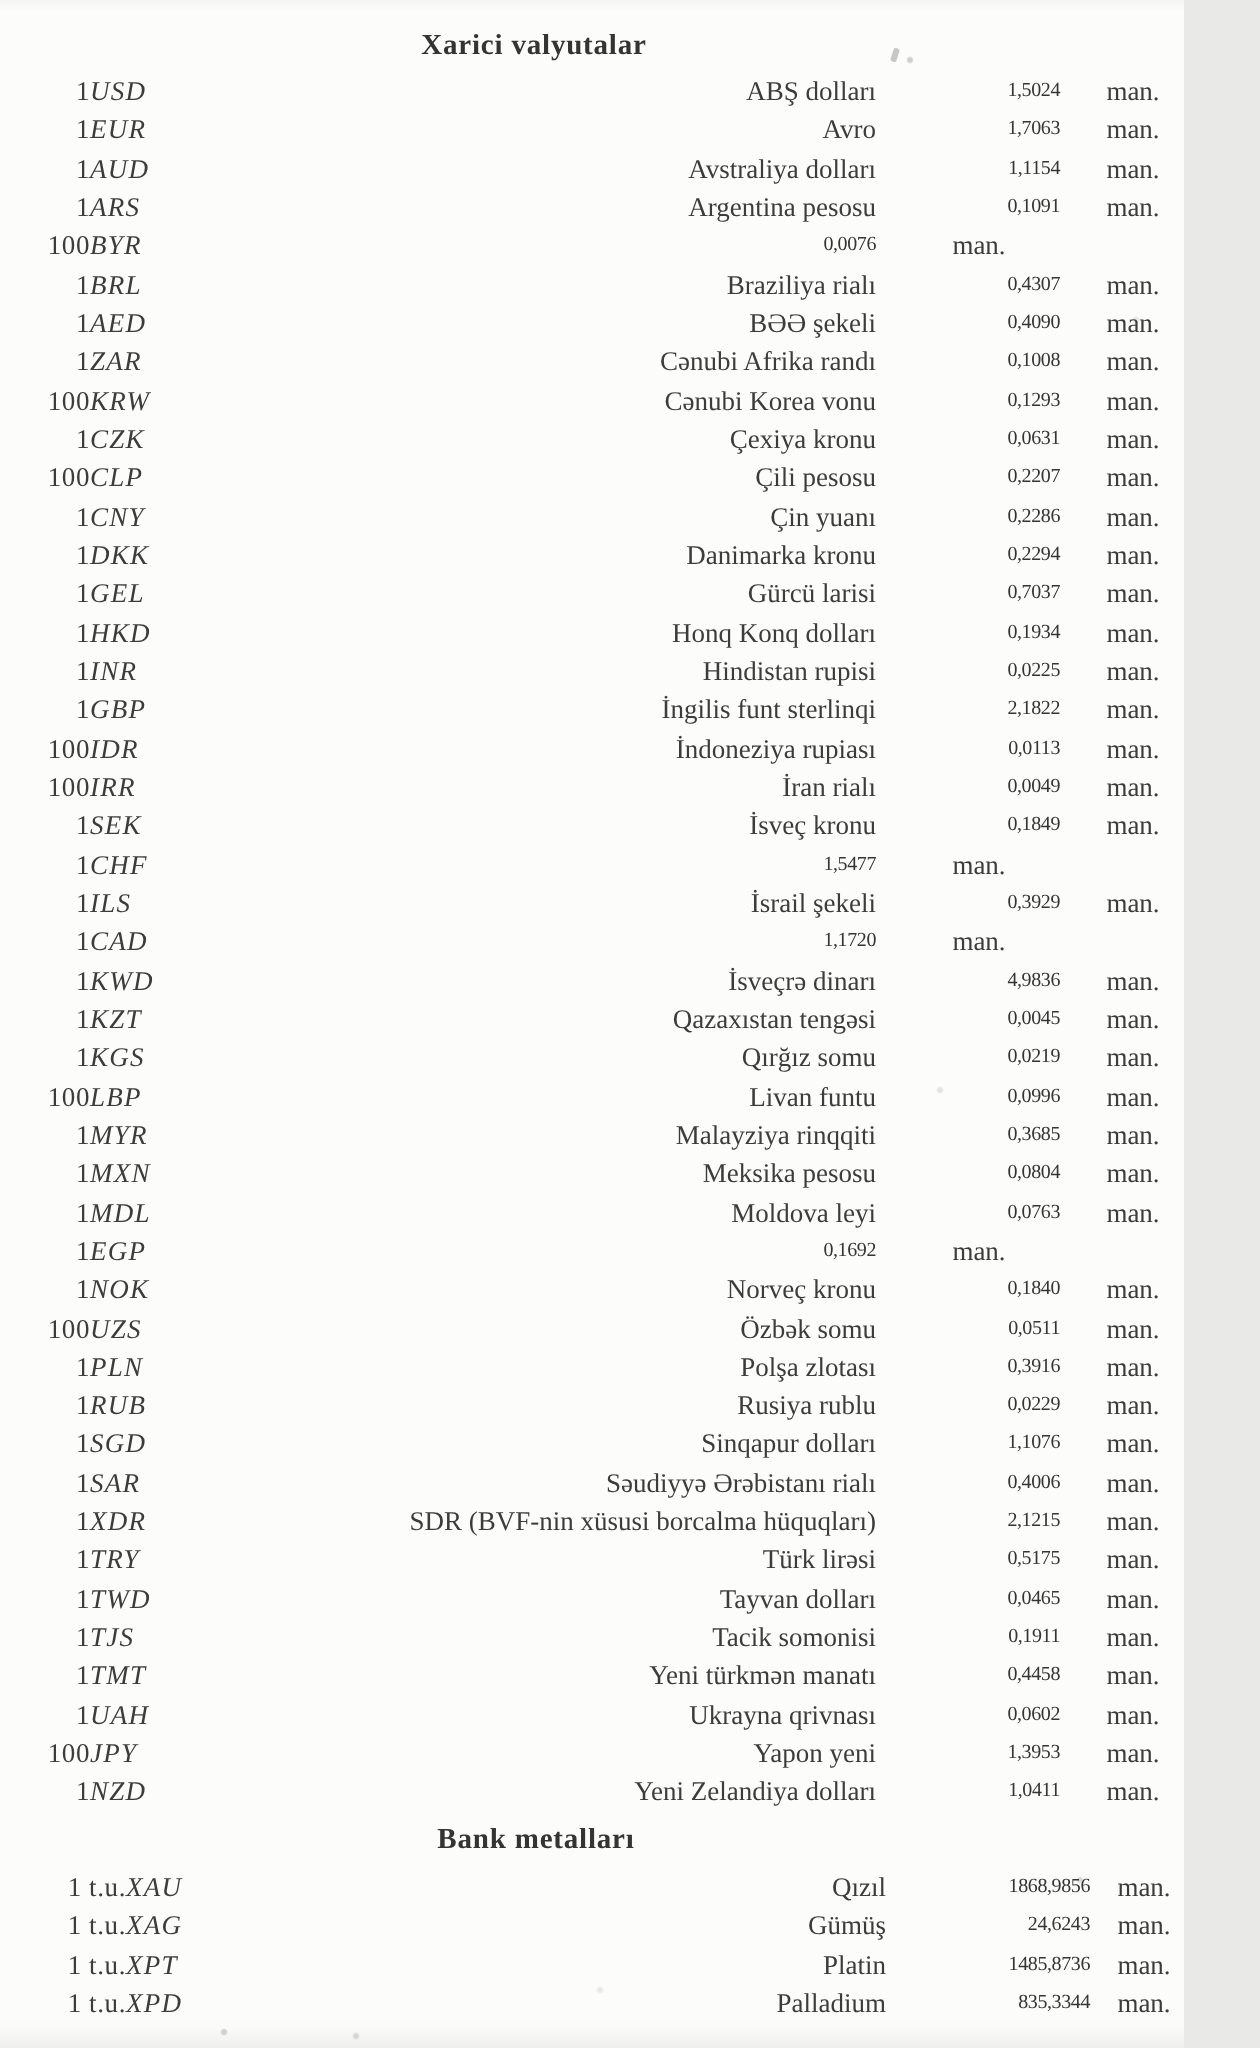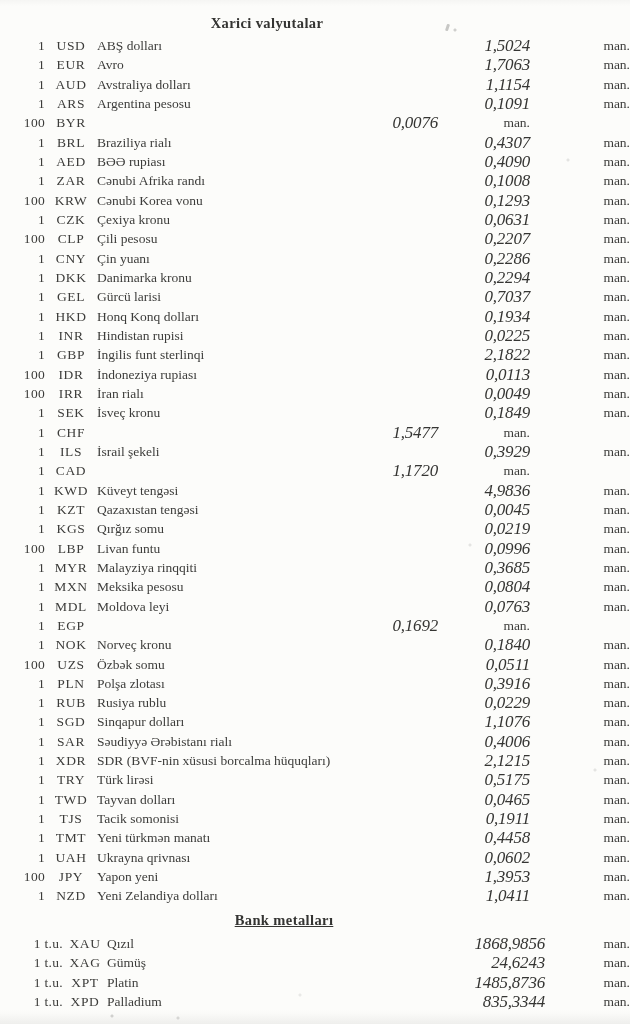--- a/index.html
+++ b/index.html
@@ -3,72 +3,72 @@
 <meta charset="utf-8">
 <style>
   html, body { margin: 0; padding: 0; }
   body {
     width: 630px; height: 1024px;
     font-family: "Liberation Serif", serif;
     background: #e9e9e7;
   }
   .page {
     position: relative;
-    width: 630px; height: 1024px;
+    width: 564px; height: 1024px;
     overflow: hidden;
     background-color: #fcfcfa;
     background-image:
       radial-gradient(circle 1.5px at 112px 1016px, rgba(90,90,88,.25) 0, rgba(90,90,88,.25) 1px, transparent 2px),
       radial-gradient(circle 1.5px at 178px 1018px, rgba(90,90,88,.20) 0, rgba(90,90,88,.20) 1px, transparent 2px),
       radial-gradient(circle 1.5px at 455px 30px,  rgba(90,90,88,.28) 0, rgba(90,90,88,.28) 1px, transparent 2px),
       radial-gradient(circle 1.5px at 568px 160px, rgba(90,90,88,.15) 0, rgba(90,90,88,.15) 1px, transparent 2px),
       radial-gradient(circle 1.5px at 470px 545px, rgba(90,90,88,.15) 0, rgba(90,90,88,.15) 1px, transparent 2px),
       radial-gradient(circle 1.5px at 595px 770px, rgba(90,90,88,.15) 0, rgba(90,90,88,.15) 1px, transparent 2px),
       radial-gradient(circle 1.5px at 540px 940px, rgba(90,90,88,.22) 0, rgba(90,90,88,.22) 1px, transparent 2px),
       radial-gradient(circle 1.5px at 300px 995px, rgba(90,90,88,.12) 0, rgba(90,90,88,.12) 1px, transparent 2px),
       linear-gradient(to bottom, rgba(120,120,118,.05) 0, rgba(120,120,118,0) 6px),
       linear-gradient(to top,    rgba(120,120,118,.10) 0, rgba(120,120,118,.02) 10px, rgba(120,120,118,0) 14px);
     color: #3c3c3a;
+    padding-left: 28px;
   }
   .section-title {
     position: absolute;
     text-align: center;
     font-weight: bold;
     font-size: 14.5px;
     letter-spacing: 0.4px;
     color: #343432;
   }
   #title-currencies { top: 15px; left: 0; width: 534px; }
-  #title-metals     { top: 912px; left: 17px; width: 534px; text-decoration: underline; }
+  #title-metals     { top: 912px; left: 1px; width: 534px; }
 
   .rate-table { position: absolute; left: 0; right: 0; }
   #currency-table { top: 36px; }
   #metals-table   { top: 934px; }
 
   .rate-row {
     display: grid;
     height: 19.34px;
     line-height: 19.34px;
     font-size: 13.5px;
     white-space: nowrap;
   }
   #currency-table .rate-row { grid-template-columns: 45px 52px 341px 92px 1fr; }
   #metals-table   .rate-row { grid-template-columns: 63px 44px 336px 102px 1fr; }
 
   .cell-qty  { text-align: right; letter-spacing: 0.3px; }
-  .cell-code { text-align: center; letter-spacing: 0.6px; }
-  .cell-name { text-align: left; overflow: hidden; }
+  .cell-code { letter-spacing: 0.6px; font-style: italic; }
+  .cell-name { text-align: right; overflow: hidden; }
   .cell-rate {
     text-align: right;
-    font-style: italic;
-    font-size: 17px;
+    font-size: 10px;
     letter-spacing: -0.2px;
     color: #353533;
   }
-  .cell-unit { text-align: right; padding-left: 11px; }
+  .cell-unit { text-align: center; padding-left: 11px; }
   #metals-table .cell-unit { padding-left: 7px; }
 
   
   .scan-mark {
     position: absolute;
     top: 24px; left: 446px;
     width: 3px; height: 7px;
     background: rgba(100,100,98,.35);
     transform: rotate(18deg);
     border-radius: 1px;
@@ -128,21 +128,21 @@
         <span class="cell-qty">1</span>
         <span class="cell-code">BRL</span>
         <span class="cell-name">Braziliya rialı</span>
         <span class="cell-rate">0,4307</span>
         <span class="cell-unit">man.</span>
       </div>
 
       <div class="rate-row">
         <span class="cell-qty">1</span>
         <span class="cell-code">AED</span>
-        <span class="cell-name">BƏƏ rupiası</span>
+        <span class="cell-name">BƏƏ şekeli</span>
         <span class="cell-rate">0,4090</span>
         <span class="cell-unit">man.</span>
       </div>
 
       <div class="rate-row">
         <span class="cell-qty">1</span>
         <span class="cell-code">ZAR</span>
         <span class="cell-name">Cənubi Afrika randı</span>
         <span class="cell-rate">0,1008</span>
         <span class="cell-unit">man.</span>
@@ -262,21 +262,21 @@
       <div class="rate-row">
         <span class="cell-qty">1</span>
         <span class="cell-code">CAD</span>
         <span class="cell-rate">1,1720</span>
         <span class="cell-unit">man.</span>
       </div>
 
       <div class="rate-row">
         <span class="cell-qty">1</span>
         <span class="cell-code">KWD</span>
-        <span class="cell-name">Küveyt tengəsi</span>
+        <span class="cell-name">İsveçrə dinarı</span>
         <span class="cell-rate">4,9836</span>
         <span class="cell-unit">man.</span>
       </div>
 
       <div class="rate-row">
         <span class="cell-qty">1</span>
         <span class="cell-code">KZT</span>
         <span class="cell-name">Qazaxıstan tengəsi</span>
         <span class="cell-rate">0,0045</span>
         <span class="cell-unit">man.</span>

